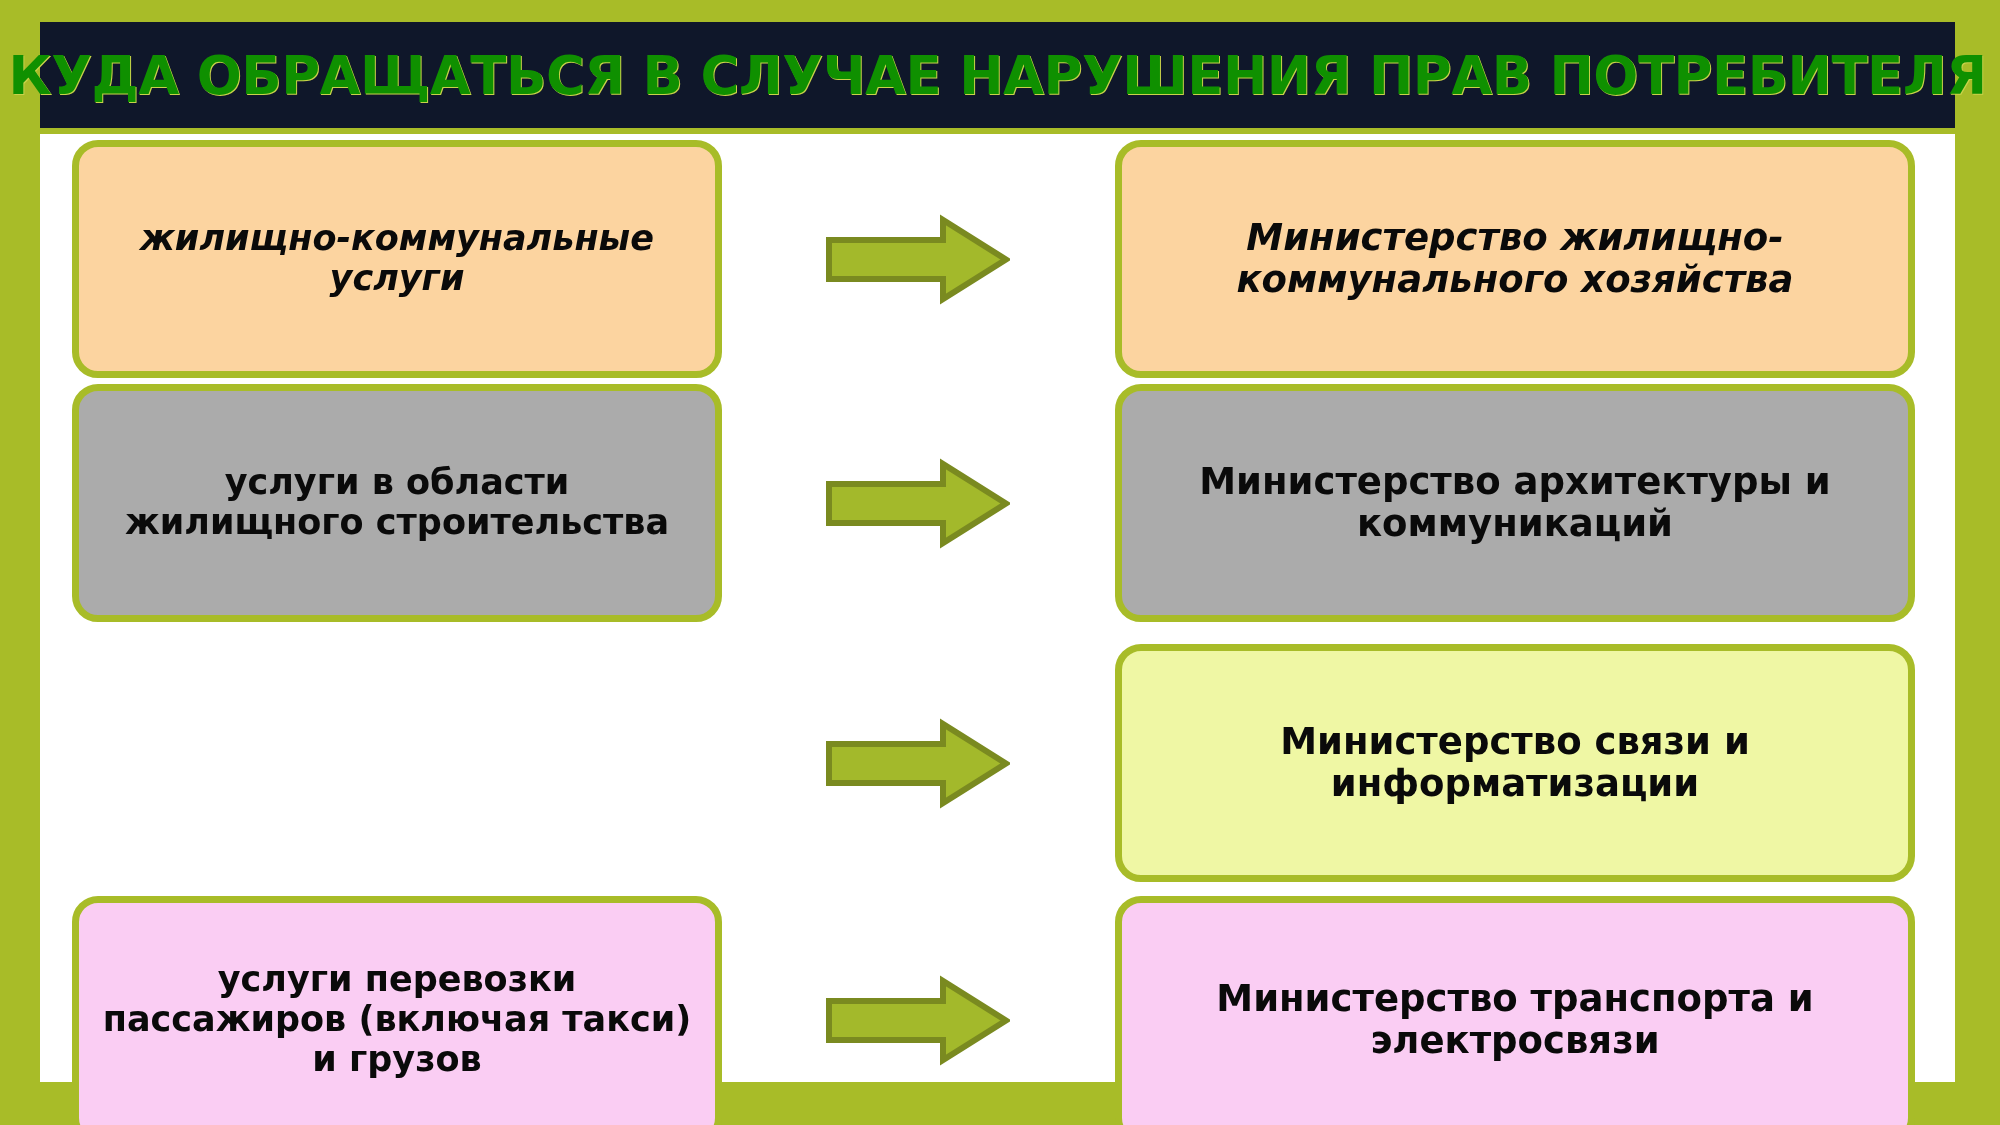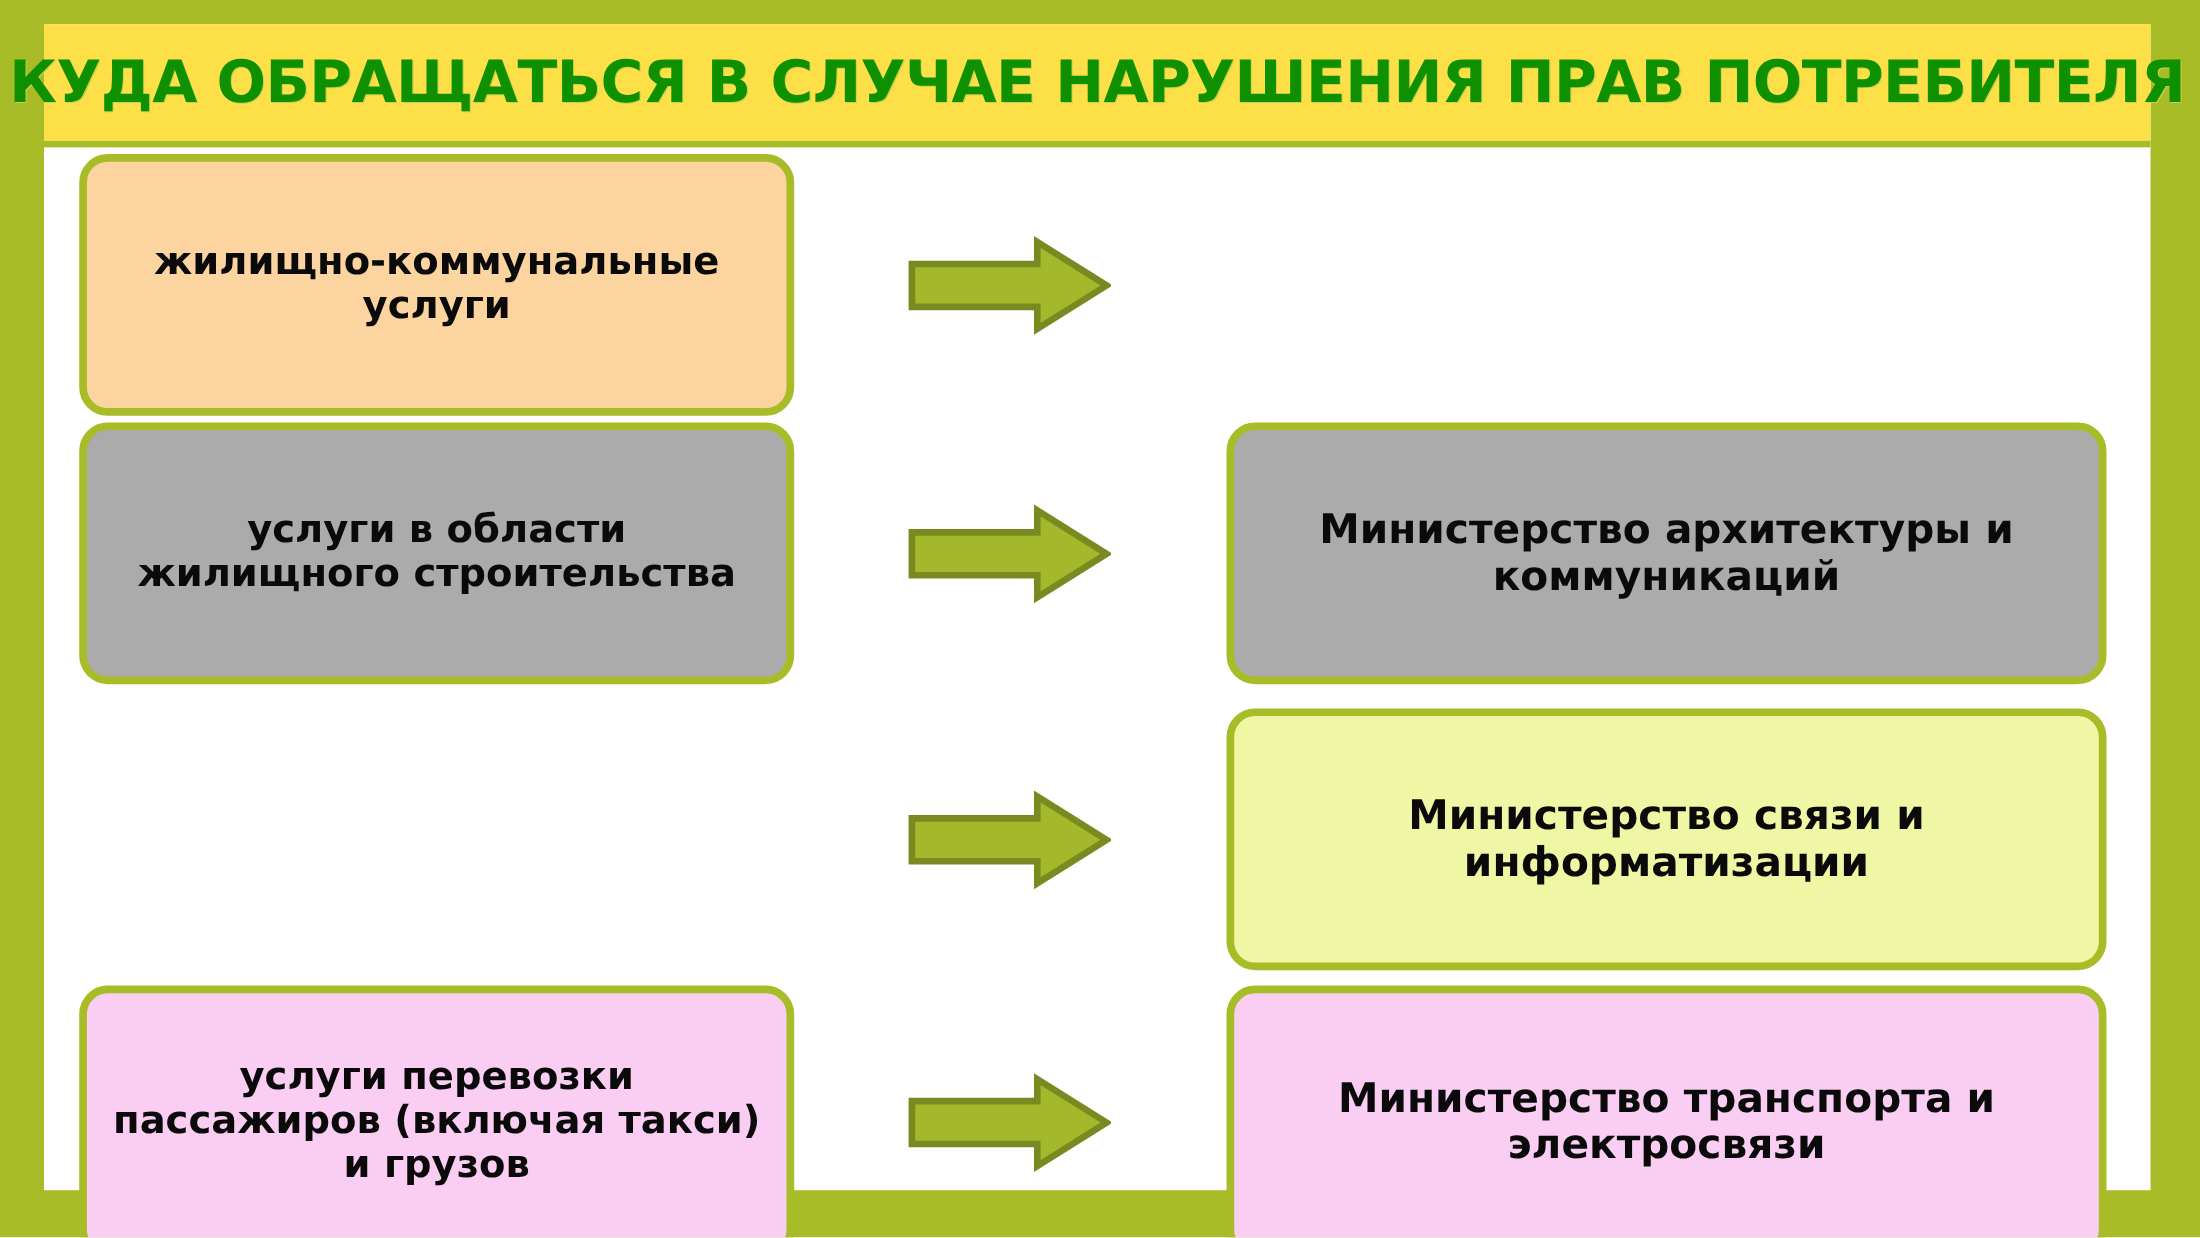--- a/index.html
+++ b/index.html
@@ -35,21 +35,21 @@
   
   .title-bar {
     position: absolute;
     left: 0;
     top: 0;
     width: 100%;
     height: 106px;
     display: flex;
     align-items: center;
     justify-content: center;
-    background: #fde047;
+    background: #0f172a;
   }
   .title-text {
     font-family: "DejaVu Sans", sans-serif;
     font-weight: 700;
     font-size: 53px;
     line-height: 1;
     letter-spacing: -0.5px;
     color: #0F9000;
     white-space: nowrap;
     text-shadow: 1px 1px 0 #C9D24A;
@@ -124,21 +124,21 @@
     align-items: center;
     justify-content: center;
   }
   .arrow-svg {
     display: block;
     width: 185px;
     height: 95px;
   }
 
   
-  .fill-orange { background: #FCD4A0; }
+  .fill-orange { background: #FCD4A0; font-style: italic; }
   .fill-gray   { background: #ABABAB; }
   .fill-yellow { background: #EFF7A4; }
   .fill-pink   { background: #FACDF3; }
 </style>
 </head>
 <body>
 
 <div class="slide">
   <div class="canvas">
 
@@ -151,20 +151,23 @@
 
       <div class="row row-1">
         <div class="box box-left fill-orange">
           <span>жилищно-коммунальные услуги</span>
         </div>
         <div class="arrow-wrap">
           <svg class="arrow-svg" viewBox="0 0 185 95">
             <polygon points="4,28 118,28 118,8 181,47.5 118,87 118,67 4,67" fill="#A3B92B" stroke="#7A8A20" stroke-width="6" stroke-linejoin="miter"></polygon>
           </svg>
         </div>
+        <div class="box box-right fill-orange">
+          <span>Министерство жилищно-коммунального хозяйства</span>
+        </div>
       </div>
 
       <div class="row row-2">
         <div class="box box-left fill-gray">
           <span>услуги в области жилищного строительства</span>
         </div>
         <div class="arrow-wrap">
           <svg class="arrow-svg" viewBox="0 0 185 95">
             <polygon points="4,28 118,28 118,8 181,47.5 118,87 118,67 4,67" fill="#A3B92B" stroke="#7A8A20" stroke-width="6" stroke-linejoin="miter"></polygon>
           </svg>

